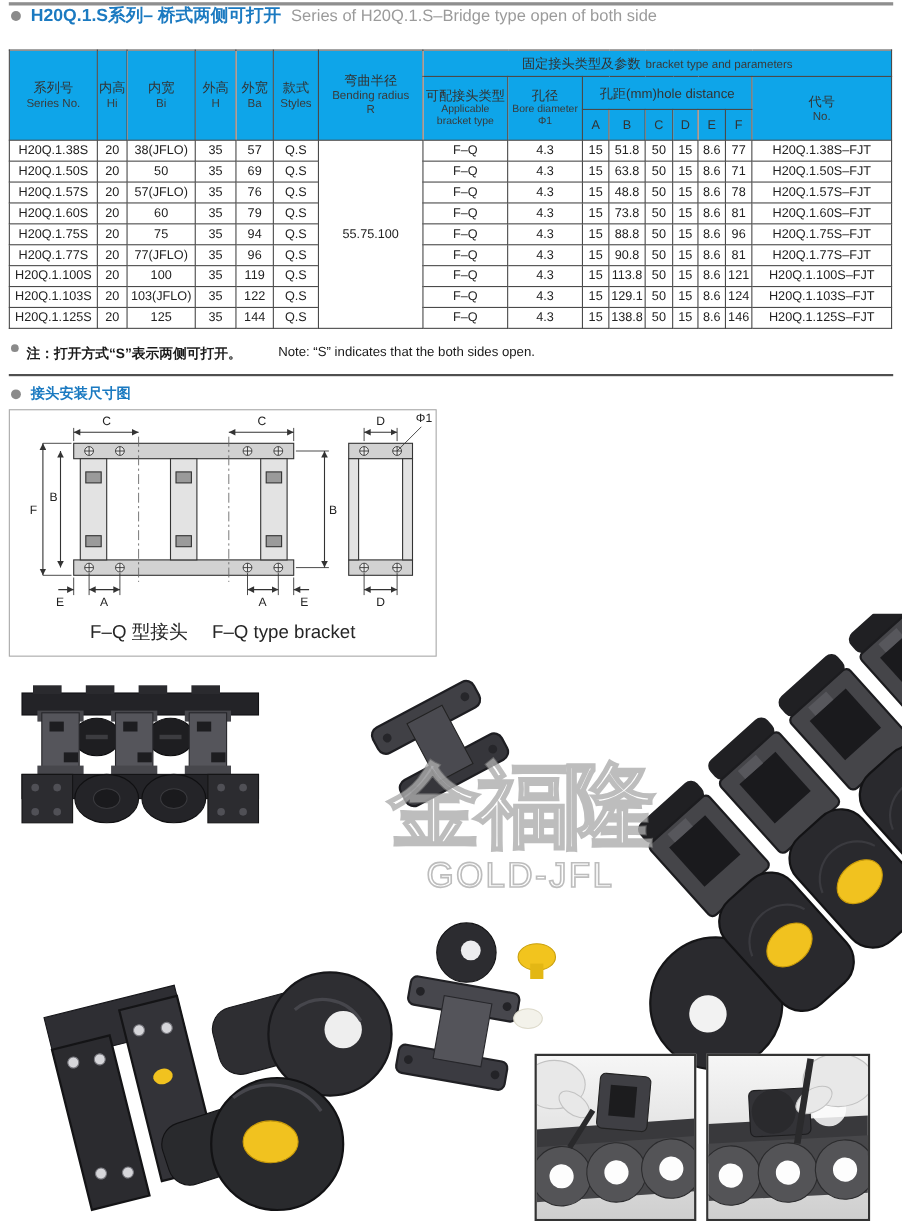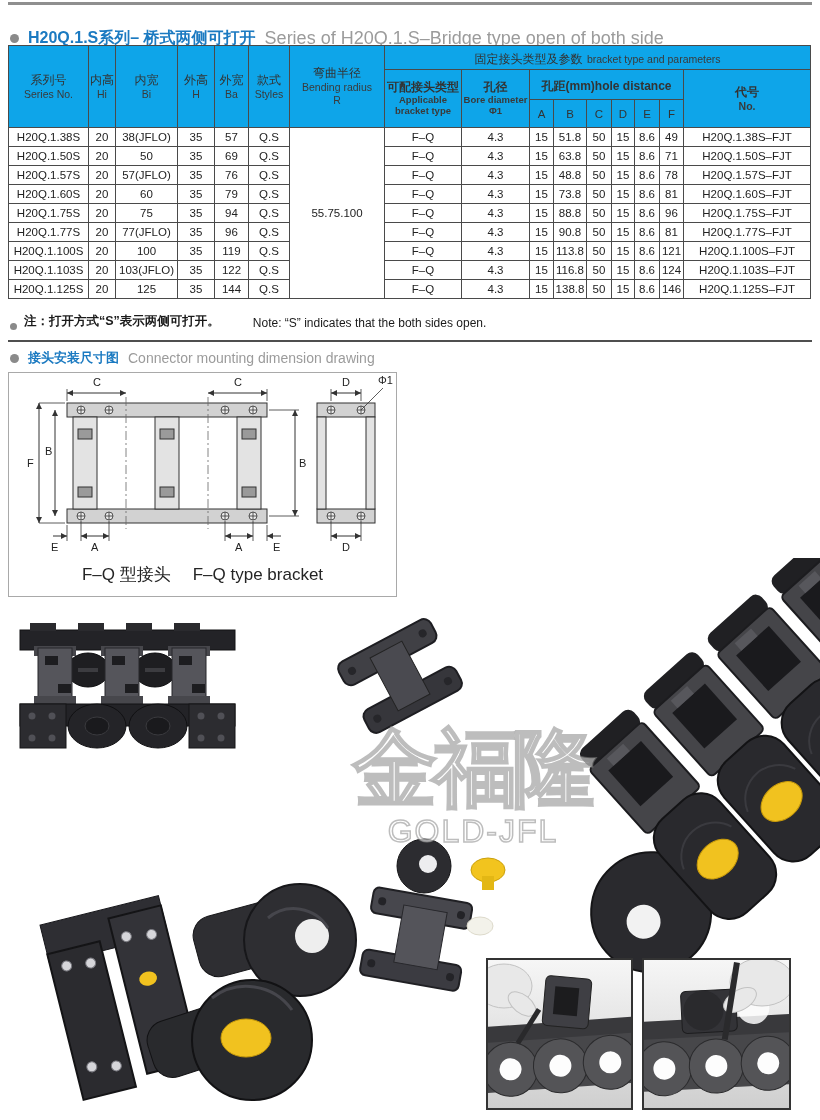--- a/index.html
+++ b/index.html
@@ -3,57 +3,57 @@
 <meta charset="utf-8">
 <style>
   * { margin:0; padding:0; box-sizing:border-box; }
   html,body { background:#fff; }
   .page {
     position:relative; width:820px; height:1120px; background:#fff;
     overflow:hidden; font-family:"Liberation Sans", sans-serif; color:#222;
   }
   .topbar { position:absolute; left:8px; top:2px; width:804px; height:3px; background:#8f8f8f; }
   .title-row { position:absolute; left:10px; display:flex; align-items:center; gap:9px; white-space:nowrap; }
-  .title-row.main { top:28px; }
+  .title-row.main { top:4px; }
   .title-row.section2 { top:349px; }
   .bullet { width:9px; height:9px; border-radius:50%; background:#8a8a8a; flex:0 0 auto; }
   .t-zh { color:#1b7ac1; font-weight:bold; font-size:16px; }
-  .t-en { color:#9b9b9b; font-size:18px; }
+  .t-en { color:#9b9b9b; font-size:15px; }
   .section2 .t-zh { font-size:13px; }
   .section2 .t-en { font-size:14px; }
 
   .table-wrap { position:absolute; left:8px; top:45px; }
   table { border-collapse:collapse; table-layout:fixed; width:802px; }
   th, td { border:1px solid #4a4a4a; text-align:center; padding:0 1px; overflow:hidden; }
   thead th { background:#0ea5e9; font-weight:normal; color:#333; }
   .hz { font-size:12px; line-height:1.25; }
   .he { font-size:10.5px; line-height:1.2; color:#3a3a3a; }
   .he-sm { font-size:9.5px; line-height:1.15; color:#3a3a3a; }
   .band .hz, .band .he { display:inline; }
   .band { height:24px; }
-  tr.sub1 th { height:30px;font-weight:bold; }
+  tr.sub1 th { height:30px; }
   tr.sub2 th { height:28px; font-size:11.5px; }
   tbody td { height:19px; font-size:11.5px; color:#222; background:#fff; }
   td.bending { vertical-align:middle; font-size:11.5px; }
 
-  .note-row { position:absolute; left:10px; top:313px; display:flex; align-items:flex-end; gap:7px; white-space:nowrap; }
+  .note-row { position:absolute; left:10px; top:313px; display:flex; align-items:flex-start; gap:7px; white-space:nowrap; }
   .note-bullet { width:7px; height:7px; border-radius:50%; background:#8a8a8a; flex:0 0 auto; }
   .note-zh { font-size:12.5px; font-weight:bold; color:#1a1a1a; }
   .note-en { font-size:12px; color:#1a1a1a; margin-left:4px;padding-left:22px; }
 
   .divider { position:absolute; left:8px; top:340px; width:804px; height:2px; background:#4f4f4f; }
 
   .drawing-box { position:absolute; left:8px; top:372px; width:389px; height:225px; border:1px solid #a9a9a9; background:#fff; }
   .drawing-caption { position:absolute; bottom:10px; left:0; width:100%; text-align:center; font-size:17px; color:#252525; }
   .drawing-caption span { margin:18px 11px; }
   .dim-label { font-size:11px; fill:#222; font-family:"Liberation Sans", sans-serif; }
 
   .photo-art { position:absolute; left:0; top:558px; width:820px; height:562px; }
 
-  .watermark { position:absolute; left:318px; top:726px; width:310px; text-align:center; pointer-events:none; }
+  .watermark { position:absolute; left:318px; top:690px; width:310px; text-align:center; pointer-events:none; }
   .wm-zh { font-size:84px; font-weight:bold; line-height:1.02; letter-spacing:-4px;
            color:rgba(255,255,255,0.55); -webkit-text-stroke:2px rgba(135,135,135,0.55); }
   .wm-en { font-size:32px; font-weight:normal; letter-spacing:2px; margin-top:1px;
            color:rgba(255,255,255,0.6); -webkit-text-stroke:1.5px rgba(135,135,135,0.55); }
 
   .photo { position:absolute; top:958px; height:152px; border:2px solid #333; background:#e8e8e8; overflow:hidden; }
   .photo.p1 { left:486px; width:147px; }
   .photo.p2 { left:642px; width:149px; }
 </style>
 </head>
@@ -160,21 +160,21 @@
             <td>57</td>
             <td>Q.S</td>
             <td rowspan="9" class="bending">55.75.100</td>
             <td>F–Q</td>
             <td>4.3</td>
             <td>15</td>
             <td>51.8</td>
             <td>50</td>
             <td>15</td>
             <td>8.6</td>
-            <td>49</td>
+            <td>77</td>
             <td>H20Q.1.38S–FJT</td>
           </tr>
           <tr>
             <td>H20Q.1.50S</td>
             <td>20</td>
             <td>50</td>
             <td>35</td>
             <td>69</td>
             <td>Q.S</td>
             <td>F–Q</td>
@@ -275,21 +275,21 @@
           <tr>
             <td>H20Q.1.103S</td>
             <td>20</td>
             <td>103(JFLO)</td>
             <td>35</td>
             <td>122</td>
             <td>Q.S</td>
             <td>F–Q</td>
             <td>4.3</td>
             <td>15</td>
-            <td>116.8</td>
+            <td>129.1</td>
             <td>50</td>
             <td>15</td>
             <td>8.6</td>
             <td>124</td>
             <td>H20Q.1.103S–FJT</td>
           </tr>
           <tr>
             <td>H20Q.1.125S</td>
             <td>20</td>
             <td>125</td>
@@ -314,21 +314,20 @@
     <span class="note-bullet"></span>
     <span class="note-zh">注：打开方式“S”表示两侧可打开。</span>
     <span class="note-en">Note: “S” indicates that the both sides open.</span>
   </div>
 
   <div class="divider"></div>
 
   <div class="title-row section2">
     <span class="bullet"></span>
     <span class="t-zh">接头安装尺寸图</span>
-    <span class="t-en">Connector mounting dimension drawing</span>
   </div>
 
   <div class="drawing-box">
     <svg width="387" height="182" viewBox="0 0 387 182">
       <defs>
         <marker id="arrL" markerWidth="8" markerHeight="8" refX="1" refY="3" orient="auto">
           <path d="M7,0 L1,3 L7,6 Z" fill="#333"></path>
           </marker>
         <marker id="arrR" markerWidth="8" markerHeight="8" refX="6" refY="3" orient="auto">
           <path d="M0,0 L6,3 L0,6 Z" fill="#333"></path>

